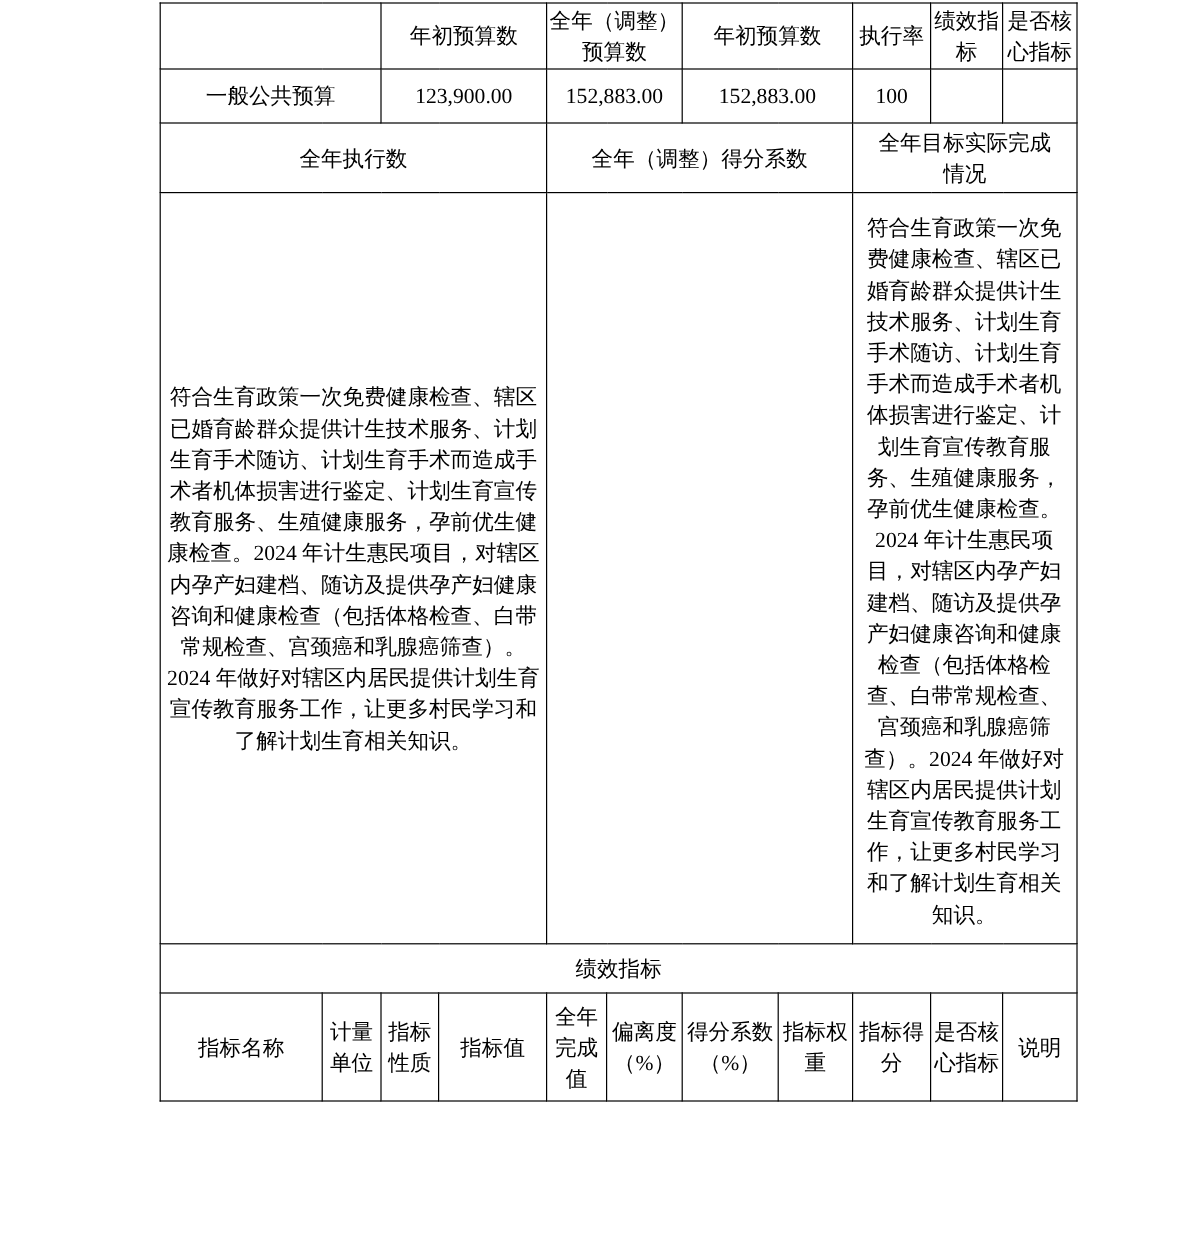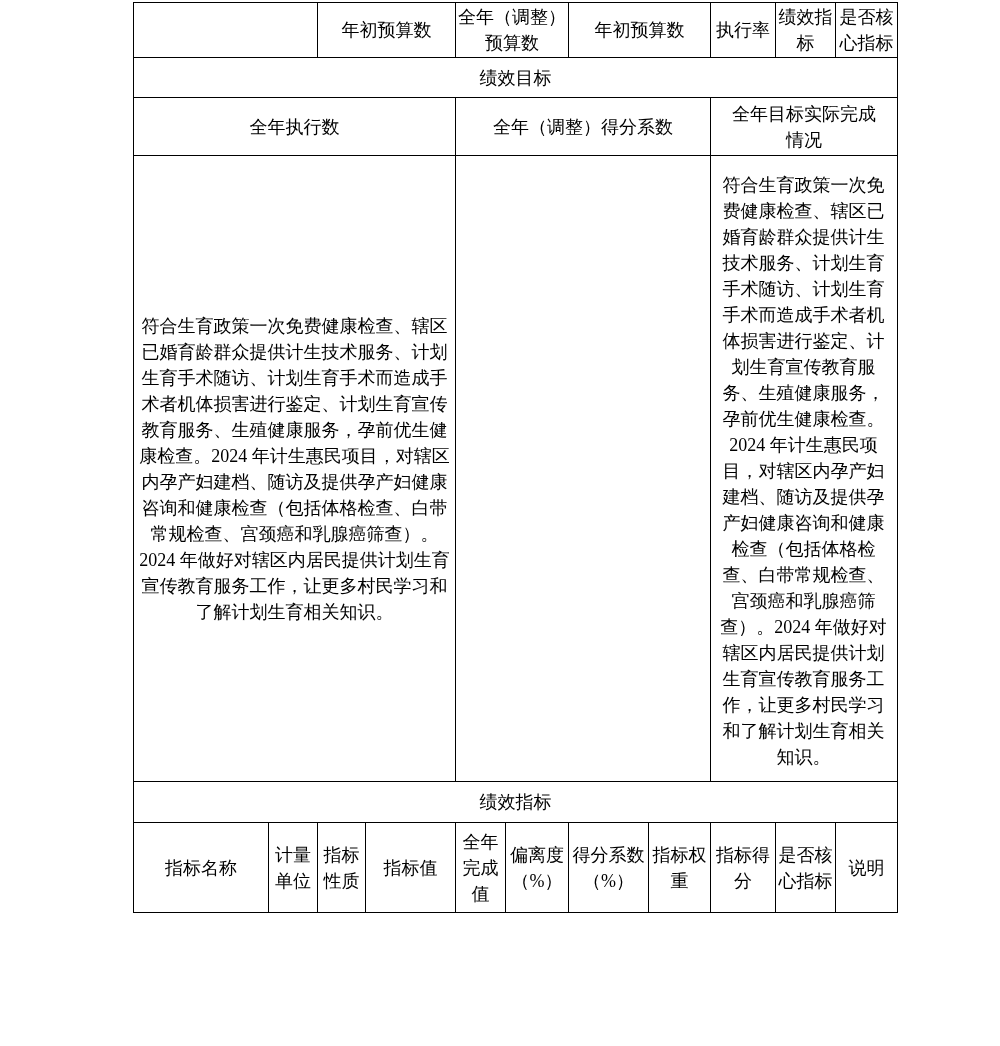--- a/index.html
+++ b/index.html
@@ -91,24 +91,30 @@
           <td colspan="2">年初预算数</td>
           <td colspan="2">全年（调整）预算数</td>
           <td colspan="2">年初预算数</td>
           <td>执行率</td>
           <td>绩效指标</td>
           <td>是否核心指标</td>
         </tr>
 
 
 
+        <tr class="r4">
+          <td colspan="2" class="label">一般公共预算</td>
+          <td colspan="2" class="num">123,900.00</td>
+          <td colspan="2" class="num">152,883.00</td>
+          <td colspan="2" class="num">152,883.00</td>
+          <td class="num">100</td>
+          <td class="num"></td>
+          <td class="num"></td>
+        </tr>
 
-        <tr class="r5">
-          <td colspan="11">绩效目标</td>
-        </tr>
 
         <tr class="r6">
           <td colspan="4">全年执行数</td>
           <td colspan="4">全年（调整）得分系数</td>
           <td colspan="3" style="padding:2px 19px;">全年目标实际完成情况</td>
         </tr>
 
         <tr class="r7">
           <td colspan="4" class="goal-text">符合生育政策一次免费健康检查、辖区已婚育龄群众提供计生技术服务、计划生育手术随访、计划生育手术而造成手术者机体损害进行鉴定、计划生育宣传教育服务、生殖健康服务，孕前优生健康检查。2024 年计生惠民项目，对辖区内孕产妇建档、随访及提供孕产妇健康咨询和健康检查（包括体格检查、白带常规检查、宫颈癌和乳腺癌筛查）。2024 年做好对辖区内居民提供计划生育宣传教育服务工作，让更多村民学习和了解计划生育相关知识。</td>
           <td colspan="4" class="goal-text"></td>

